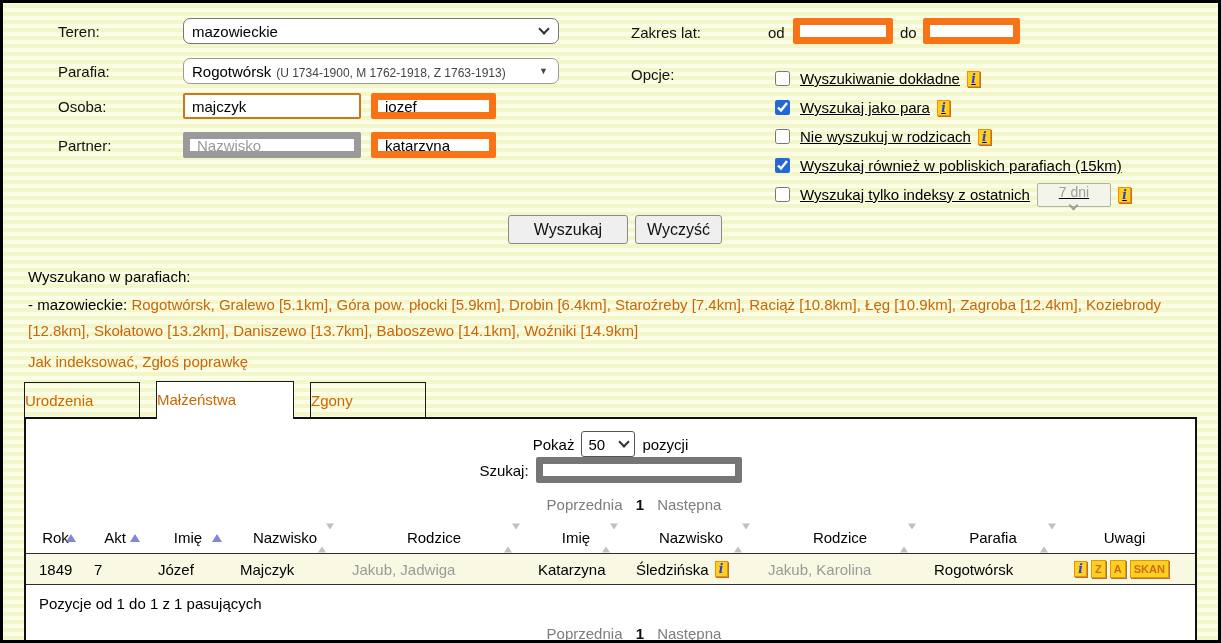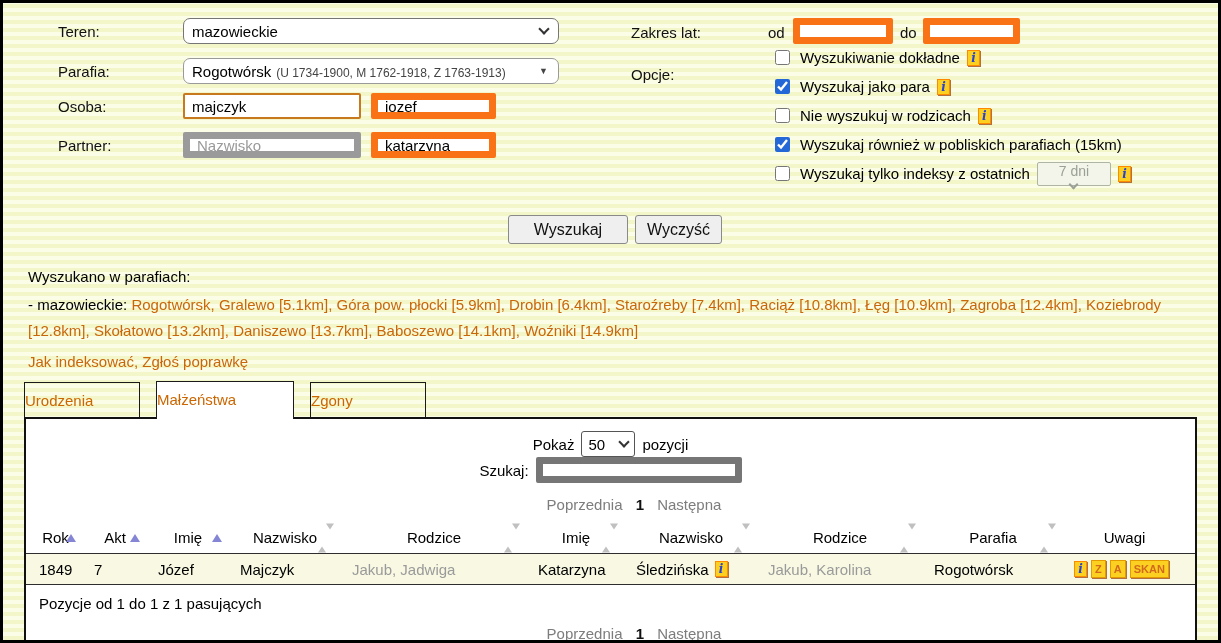--- a/index.html
+++ b/index.html
@@ -26,21 +26,21 @@
     transform:rotate(45deg); margin-top:-4px; flex:none;
   }
   .tri { font-size:9px; color:#444; flex:none; }
   .detail { font-size:12px; color:#444; margin-left:5px; }
   .tinput {
     position:absolute; height:26px; border:7px solid #f97316; border-radius:2px;
     font-family:"Liberation Sans",sans-serif; font-size:15px; padding:2px 7px; background:#fff; color:#000;
   }
   .tinput.hl { border:2px solid #c8791e; }
   .tinput::placeholder { color:#9a9a9a; }
-  .optlist { position:absolute; left:772px; top:40px; }
+  .optlist { position:absolute; left:772px; top:61px;text-decoration:underline; }
   .optrow { display:flex; align-items:center; height:29px; gap:7px; }
   .optrow input[type=checkbox] { width:15px; height:15px; margin:0 3px 0 0; accent-color:#2468d8; }
   .info-ic {
     display:inline-block; width:13px; height:16px; background:#fcd020;
     border:1px solid #ff8a00; box-shadow:1px 1px 0 #b07040;
     color:#2741d6; font:bold italic 12px/15px "DejaVu Serif", serif;
     text-align:center; flex:none;
   }
   .dis-select {
     height:24px; width:74px; border:1px solid #aeb5a4; border-radius:2px; background:#f3f5ea;

